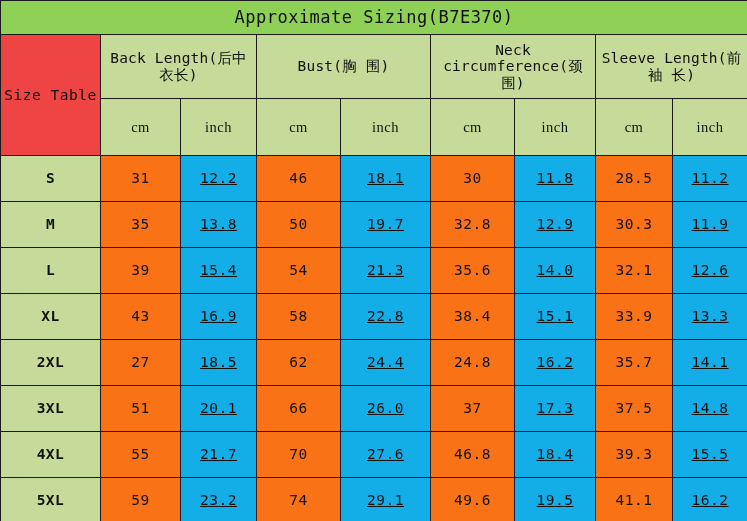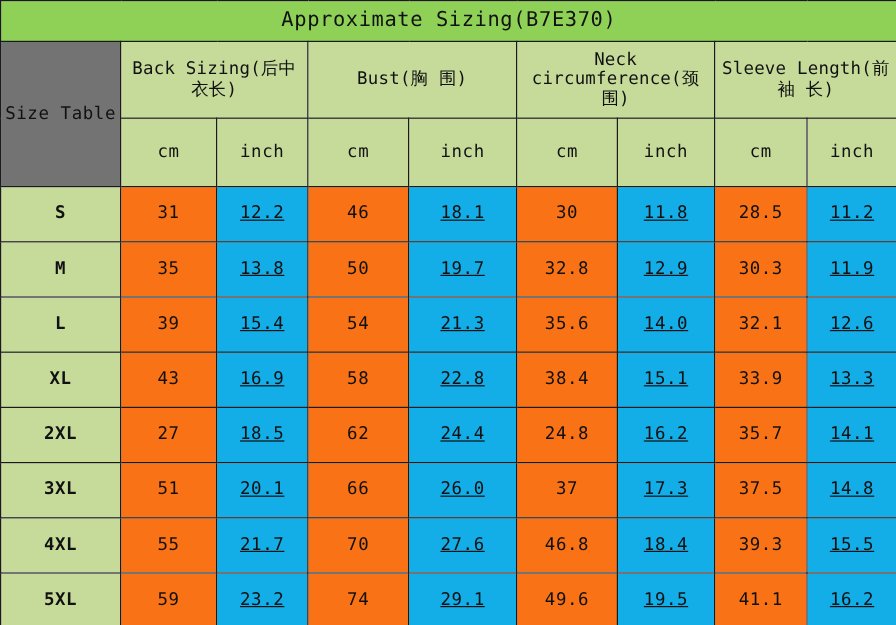--- a/index.html
+++ b/index.html
@@ -51,21 +51,21 @@
     color: #111111;
   }
 
   
   td.hdr {
     background: #C6DB9A;
     font-size: 14.5px;
     letter-spacing: 0.2px;
   }
   td.hdr-size {
-    background: #737373;
+    background: #ef4444;
     font-size: 14.5px;
     letter-spacing: 0.5px;
   }
   td.hdr-unit {
     background: #C6DB9A;
     font-size: 14.5px;
     letter-spacing: 0.5px;
   }
 
   
@@ -93,21 +93,21 @@
   col.c-inch   { width: 76px; }
   col.c-cm2    { width: 84px; }
   col.c-inch2  { width: 90px; }
   col.c-cm3    { width: 84px; }
   col.c-inch3  { width: 81px; }
   col.c-cm4    { width: 77px; }
   col.c-inch4  { width: 75px; }
 
   tr.data-row { height: 46px; }
   tr.hdr-main-row { height: 64px; }
-  tr.hdr-unit-row { height: 57px; }
+  tr.hdr-unit-row { height: 57px; font-family: Liberation Serif, serif; }
 </style>
 </head>
 <body>
 
 <div id="size-table-root">
   <table class="sizing">
     <colgroup>
       <col class="c-size">
       <col class="c-cm">
       <col class="c-inch">
@@ -119,21 +119,21 @@
       <col class="c-inch4">
     </colgroup>
     <tbody>
 
       <tr>
         <td class="title-cell" colspan="9">Approximate Sizing(B7E370)</td>
       </tr>
 
       <tr class="hdr-main-row">
         <td class="hdr-size" rowspan="2">Size Table</td>
-        <td class="hdr" colspan="2">Back Sizing(后中衣长)</td>
+        <td class="hdr" colspan="2">Back Length(后中衣长)</td>
         <td class="hdr" colspan="2">Bust(胸 围)</td>
         <td class="hdr" colspan="2">Neck circumference(颈围)</td>
         <td class="hdr" colspan="2">Sleeve Length(前袖 长)</td>
       </tr>
 
       <tr class="hdr-unit-row">
         <td class="hdr-unit">cm</td>
         <td class="hdr-unit">inch</td>
         <td class="hdr-unit">cm</td>
         <td class="hdr-unit">inch</td>

